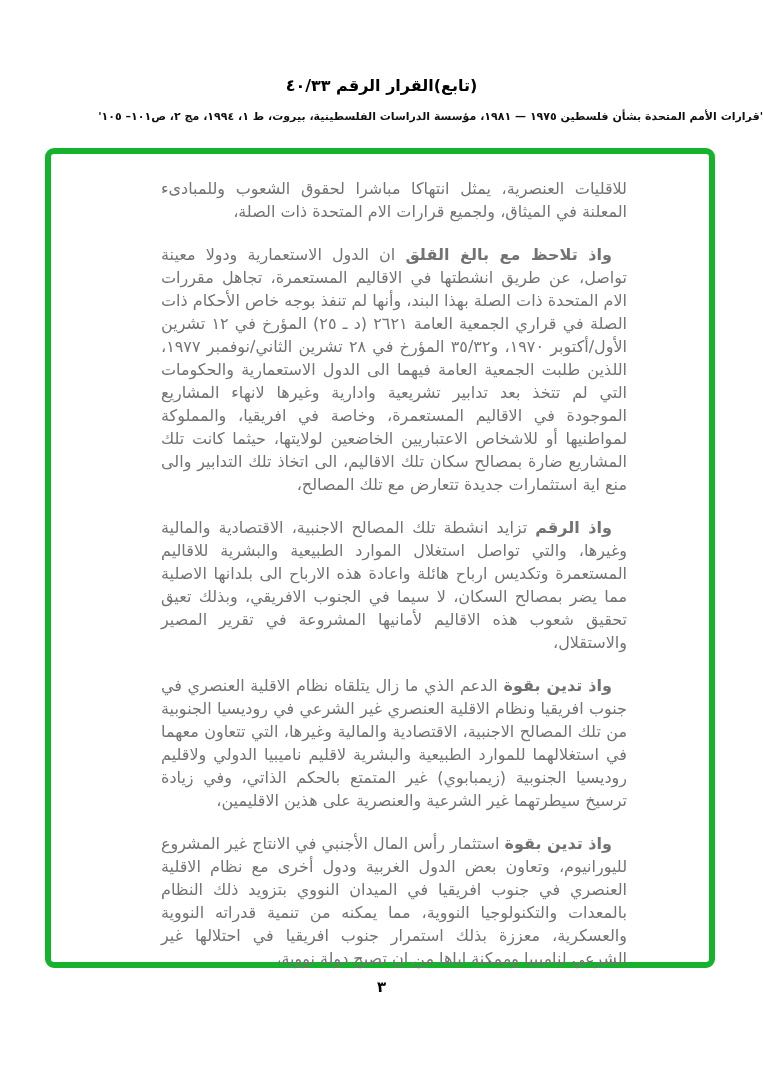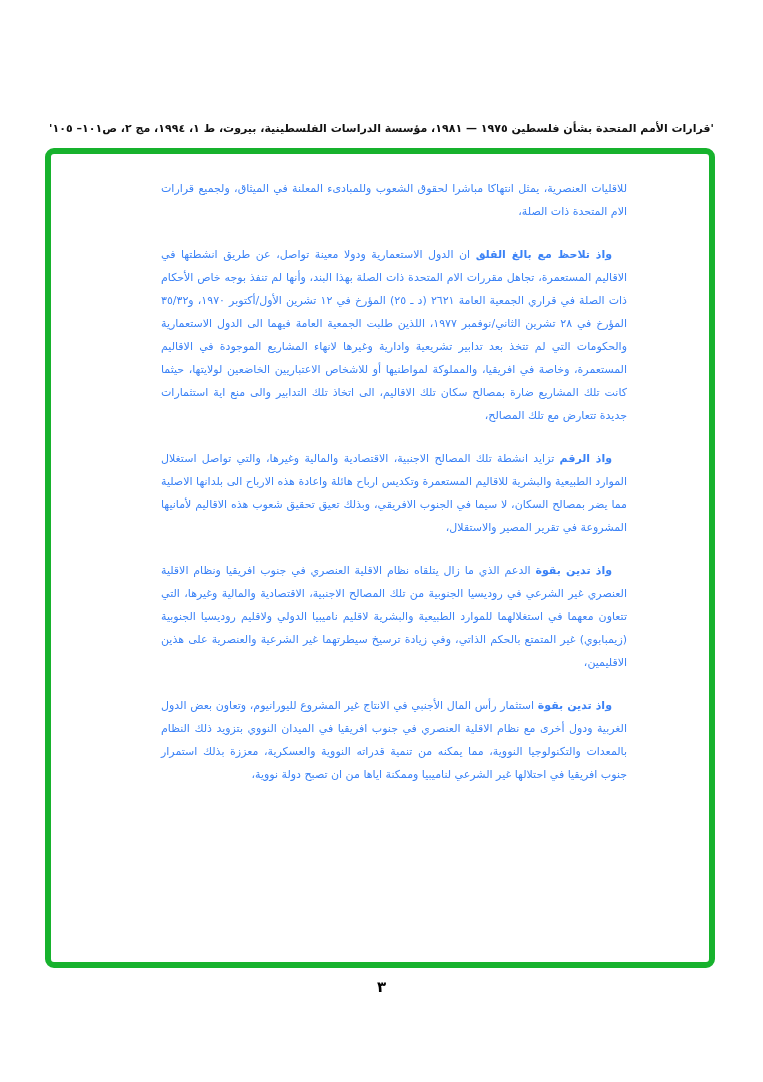--- a/index.html
+++ b/index.html
@@ -14,56 +14,56 @@
     position:absolute; top:76px; left:0; right:0;
     margin:0;
     direction:rtl;
     text-align:center;
     font-size:16px; font-weight:bold; color:#000;
     letter-spacing:0.2px;
   }
   .doc-subtitle {
     position:absolute; top:110px; left:0; right:0;
     direction:rtl;
-    text-align:center;
-    font-size:11px; font-weight:bold; color:#111;margin-top:12px;
+    font-size:11px; font-weight:bold; color:#111;
   }
   .green-frame {
     position:absolute;
     left:45px; top:148px;
     width:658px; height:808px;
     border:6px solid #17b22d;
     border-radius:9px;
     background:transparent;
   }
   .body-text {
     position:absolute;
     top:177px; right:136px;
     width:466px;
     direction:rtl;
     text-align:justify;
-    font-size:11px;
+    font-size:16px;
     line-height:23px;
-    color:#3b82f6;
+    color:#737373;
   }
   .body-text p { margin:0; }
   .body-text p.indent { text-indent:15px;margin-top:20px; }
   .lead { font-weight:bold; }
   .page-number {
     position:absolute; top:978px; left:0; right:0;
     text-align:center;
     font-size:15px; font-weight:bold; color:#000;
     direction:rtl;
   }
 </style>
 </head>
 <body>
 
 <div class="page">
 
+  <h1 class="doc-title">(تابع)القرار الرقم ٤٠/٣٣</h1>
 
   <div class="doc-subtitle">'قرارات الأمم المتحدة بشأن فلسطين ١٩٧٥ — ١٩٨١، مؤسسة الدراسات الفلسطينية، بيروت، ط ١، ١٩٩٤، مج ٢، ص١٠١– ١٠٥'</div>
 
   <div class="green-frame" style="border-color: rgb(23, 178, 45);"></div>
 
   <div class="body-text">
     <p><span class="lead"></span><span>للاقليات العنصرية، يمثل انتهاكا مباشرا لحقوق الشعوب وللمبادىء المعلنة في الميثاق، ولجميع قرارات الام المتحدة ذات الصلة،</span></p>
     <p class="indent"><span class="lead">واذ تلاحظ مع بالغ القلق</span><span> ان الدول الاستعمارية ودولا معينة تواصل، عن طريق انشطتها في الاقاليم المستعمرة، تجاهل مقررات الام المتحدة ذات الصلة بهذا البند، وأنها لم تنفذ بوجه خاص الأحكام ذات الصلة في قراري الجمعية العامة ٢٦٢١ (د ـ ٢٥) المؤرخ في ١٢ تشرين الأول/أكتوبر ١٩٧٠، و٣٥/٣٢ المؤرخ في ٢٨ تشرين الثاني/نوفمبر ١٩٧٧، اللذين طلبت الجمعية العامة فيهما الى الدول الاستعمارية والحكومات التي لم تتخذ بعد تدابير تشريعية وادارية وغيرها لانهاء المشاريع الموجودة في الاقاليم المستعمرة، وخاصة في افريقيا، والمملوكة لمواطنيها أو للاشخاص الاعتباريين الخاضعين لولايتها، حيثما كانت تلك المشاريع ضارة بمصالح سكان تلك الاقاليم، الى اتخاذ تلك التدابير والى منع اية استثمارات جديدة تتعارض مع تلك المصالح،</span></p>
     <p class="indent"><span class="lead">واذ الرقم</span><span> تزايد انشطة تلك المصالح الاجنبية، الاقتصادية والمالية وغيرها، والتي تواصل استغلال الموارد الطبيعية والبشرية للاقاليم المستعمرة وتكديس ارباح هائلة واعادة هذه الارباح الى بلدانها الاصلية مما يضر بمصالح السكان، لا سيما في الجنوب الافريقي، وبذلك تعيق تحقيق شعوب هذه الاقاليم لأمانيها المشروعة في تقرير المصير والاستقلال،</span></p>
     <p class="indent"><span class="lead">واذ تدين بقوة</span><span> الدعم الذي ما زال يتلقاه نظام الاقلية العنصري في جنوب افريقيا ونظام الاقلية العنصري غير الشرعي في روديسيا الجنوبية من تلك المصالح الاجنبية، الاقتصادية والمالية وغيرها، التي تتعاون معهما في استغلالهما للموارد الطبيعية والبشرية لاقليم ناميبيا الدولي ولاقليم روديسيا الجنوبية (زيمبابوي) غير المتمتع بالحكم الذاتي، وفي زيادة ترسيخ سيطرتهما غير الشرعية والعنصرية على هذين الاقليمين،</span></p>

